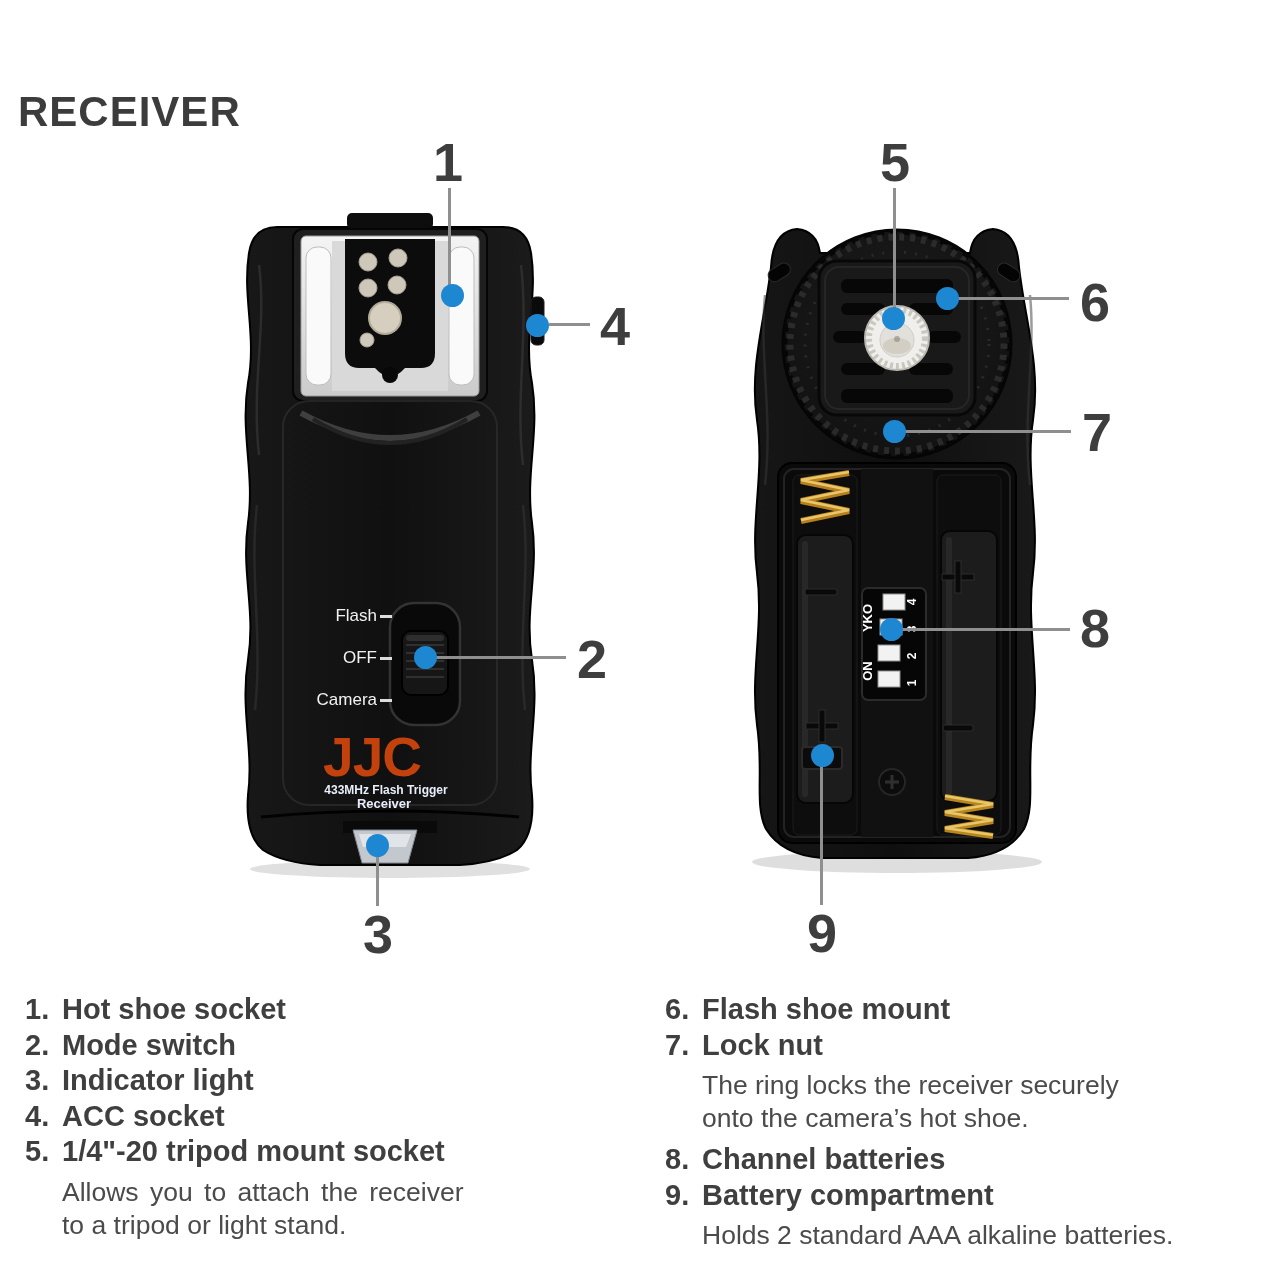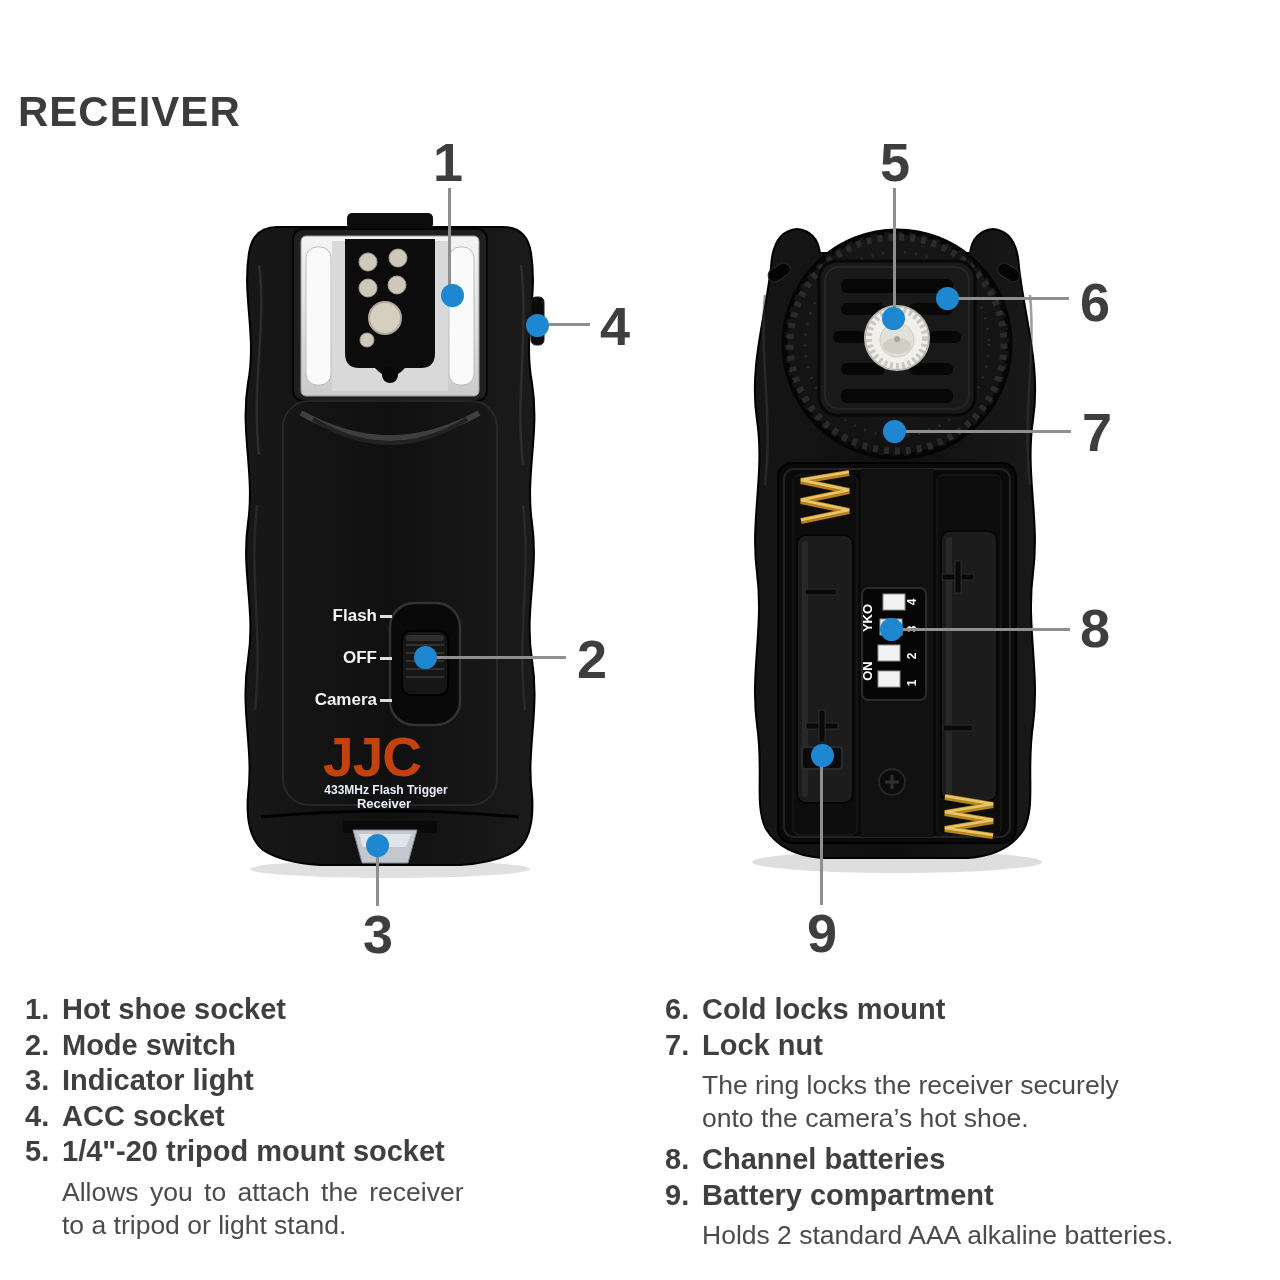--- a/index.html
+++ b/index.html
@@ -6,21 +6,21 @@
   #stage{
     position:relative;width:1280px;height:1244px;background:#ffffff;overflow:hidden;
     font-family:"Liberation Sans",sans-serif;
   }
   .page-title{
     position:absolute;left:18px;top:88px;font-size:42px;font-weight:bold;
     color:#3c3c3c;letter-spacing:1px;
   }
   svg{position:absolute;display:block;}
   
-  .mode-label{position:absolute;color:#f2f2f2;font-weight:bold;font-size:17px;line-height:20px;text-align:center;}
+  .mode-label{position:absolute;color:#f2f2f2;font-weight:normal;font-size:17px;line-height:20px;text-align:center;}
   .logo-text{position:absolute;left:372px;top:757px;transform:translate(-50%,-50%);
     font-size:55px;font-weight:bold;color:#c2410c;letter-spacing:-1px;}
   .model-line1{position:absolute;left:386px;top:790px;transform:translate(-50%,-50%);
     font-size:12px;font-weight:bold;color:#e9eefb;white-space:nowrap;}
   .model-line2{position:absolute;left:384px;top:803px;transform:translate(-50%,-50%);
     font-size:13px;font-weight:bold;color:#e9eefb;}
   
   .co-num{position:absolute;transform:translate(-50%,-50%);font-size:54px;font-weight:bold;color:#3e3e3e;line-height:1;}
   .co-line{position:absolute;background:#8f8f8f;}
   .co-dot{position:absolute;width:23px;height:23px;border-radius:50%;background:var(--accent,#1e87d2);}
@@ -263,21 +263,21 @@
     </div>
     <div class="legend-desc">
       <div class="ws">Allows you to attach the receiver</div>
       <div>to a tripod or light stand.</div>
     </div>
   </div>
 
   <div class="legend-col legend-right">
     <div class="legend-item">
       <span class="li-num">6.</span>
-      <span class="li-label">Cold locks mount</span>
+      <span class="li-label">Flash shoe mount</span>
     </div>
     <div class="legend-item">
       <span class="li-num">7.</span>
       <span class="li-label">Lock nut</span>
     </div>
     <div class="legend-desc">
       <div>The ring locks the receiver securely</div>
       <div>onto the camera’s hot shoe.</div>
     </div>
     <div class="legend-item">

